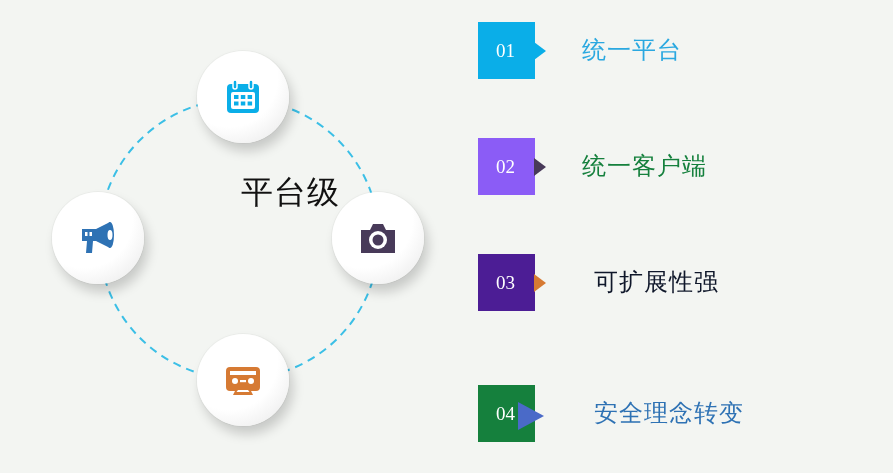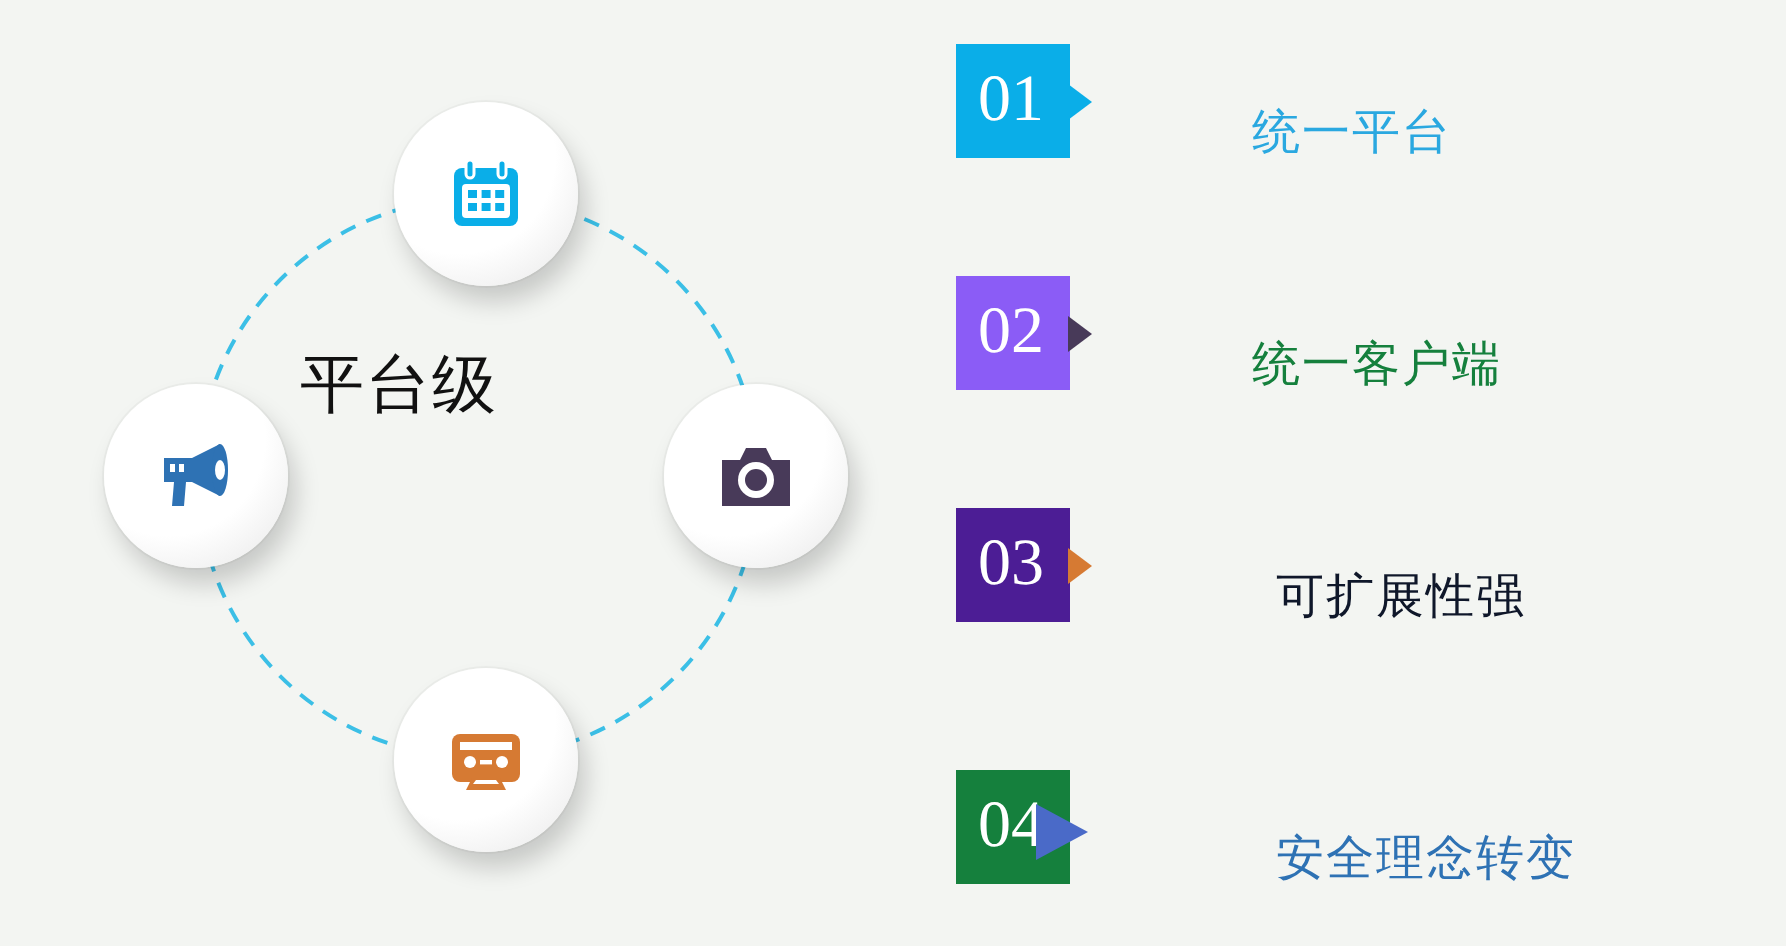--- a/index.html
+++ b/index.html
@@ -20,48 +20,48 @@
       display: flex; align-items: center; justify-content: center;
     }
     .node svg { display: block; }
     .node-top { left: 197px; top: 51px; }
     .node-left { left: 52px; top: 192px; }
     .node-right { left: 332px; top: 192px; }
     .node-bottom { left: 197px; top: 334px; }
 
     .center-text {
       position: absolute; left: 150px; top: 172px; width: 190px;
-      text-align: left; color: #111;
+      text-align: right; color: #111;
     }
     .center-line1, .center-line2 {
       font-family: "DejaVu Serif", "Liberation Serif", serif;
       font-size: 32px; line-height: 40px; letter-spacing: 1px;
     }
     .center-line3 {
       font-family: "Liberation Mono", "DejaVu Sans Mono", monospace;
       font-size: 27px; line-height: 40px; margin-top: 2px;
     }
 
     .item { position: absolute; left: 478px; height: 58px; }
     .badge {
       position: absolute; left: 0; top: 0; width: 57px; height: 57px;
       color: #fff; font-family: "Liberation Serif", "DejaVu Serif", serif;
-      font-size: 33px; display: flex; align-items: center; justify-content: center;
+      font-size: 19px; display: flex; align-items: center; justify-content: center;
       padding-right: 2px; box-sizing: border-box;
     }
     .arrow {
       position: absolute; top: 20px; left: 56px;
       width: 0; height: 0;
       border-top: 9px solid transparent; border-bottom: 9px solid transparent;
       border-left: 12px solid #000;
     }
     .label {
-      position: absolute; top: 28px; white-space: nowrap;
+      position: absolute; top: 12px; white-space: nowrap;
       font-family: Liberation Sans, sans-serif;
-      font-size: 24px; letter-spacing: 1px; margin-left: 44px;
+      font-size: 24px; letter-spacing: 1px;
     }
     .item-1 { top: 22px; }
     .item-2 { top: 138px; }
     .item-3 { top: 254px; }
     .item-4 { top: 385px; }
   </style>
 </head>
 <body>
 
 <svg class="dash-ring" viewBox="0 0 286 286">

